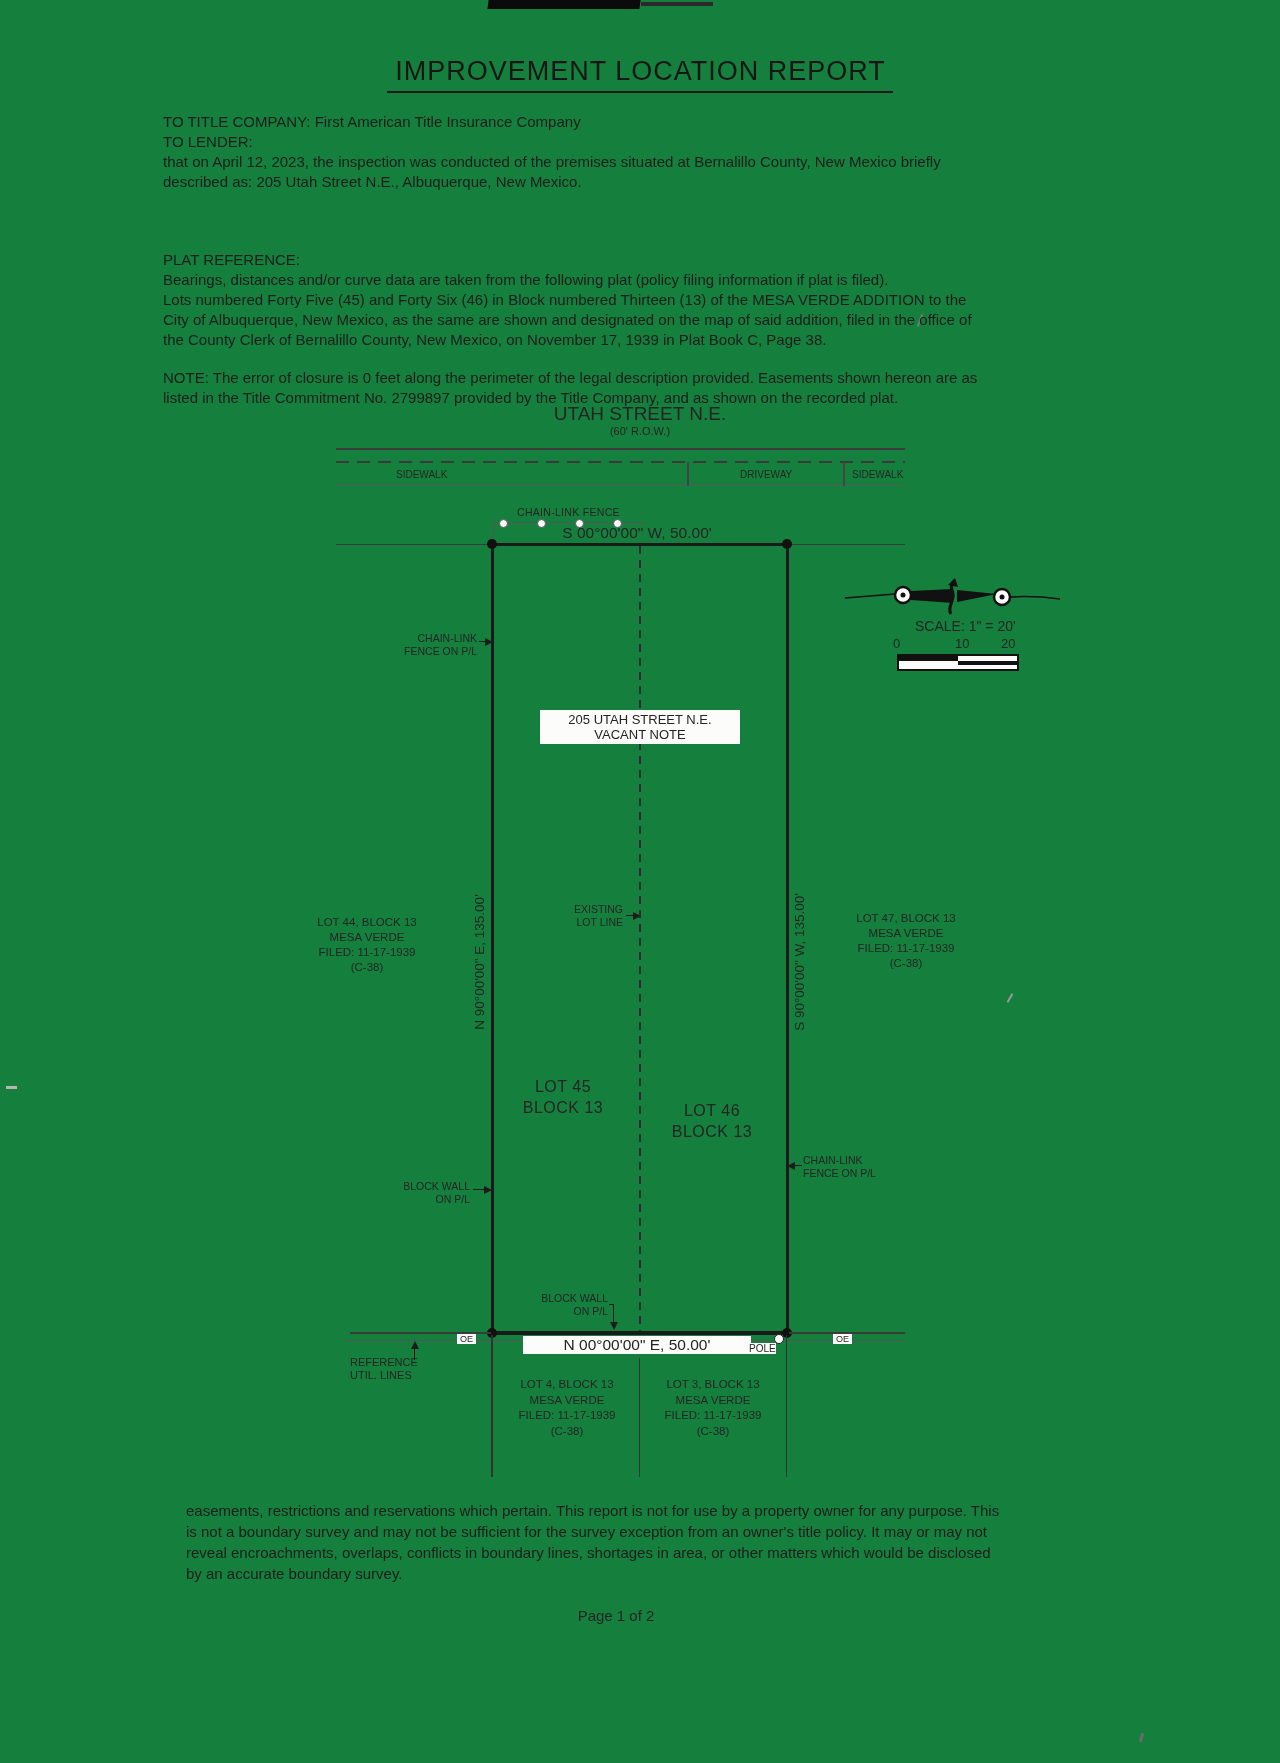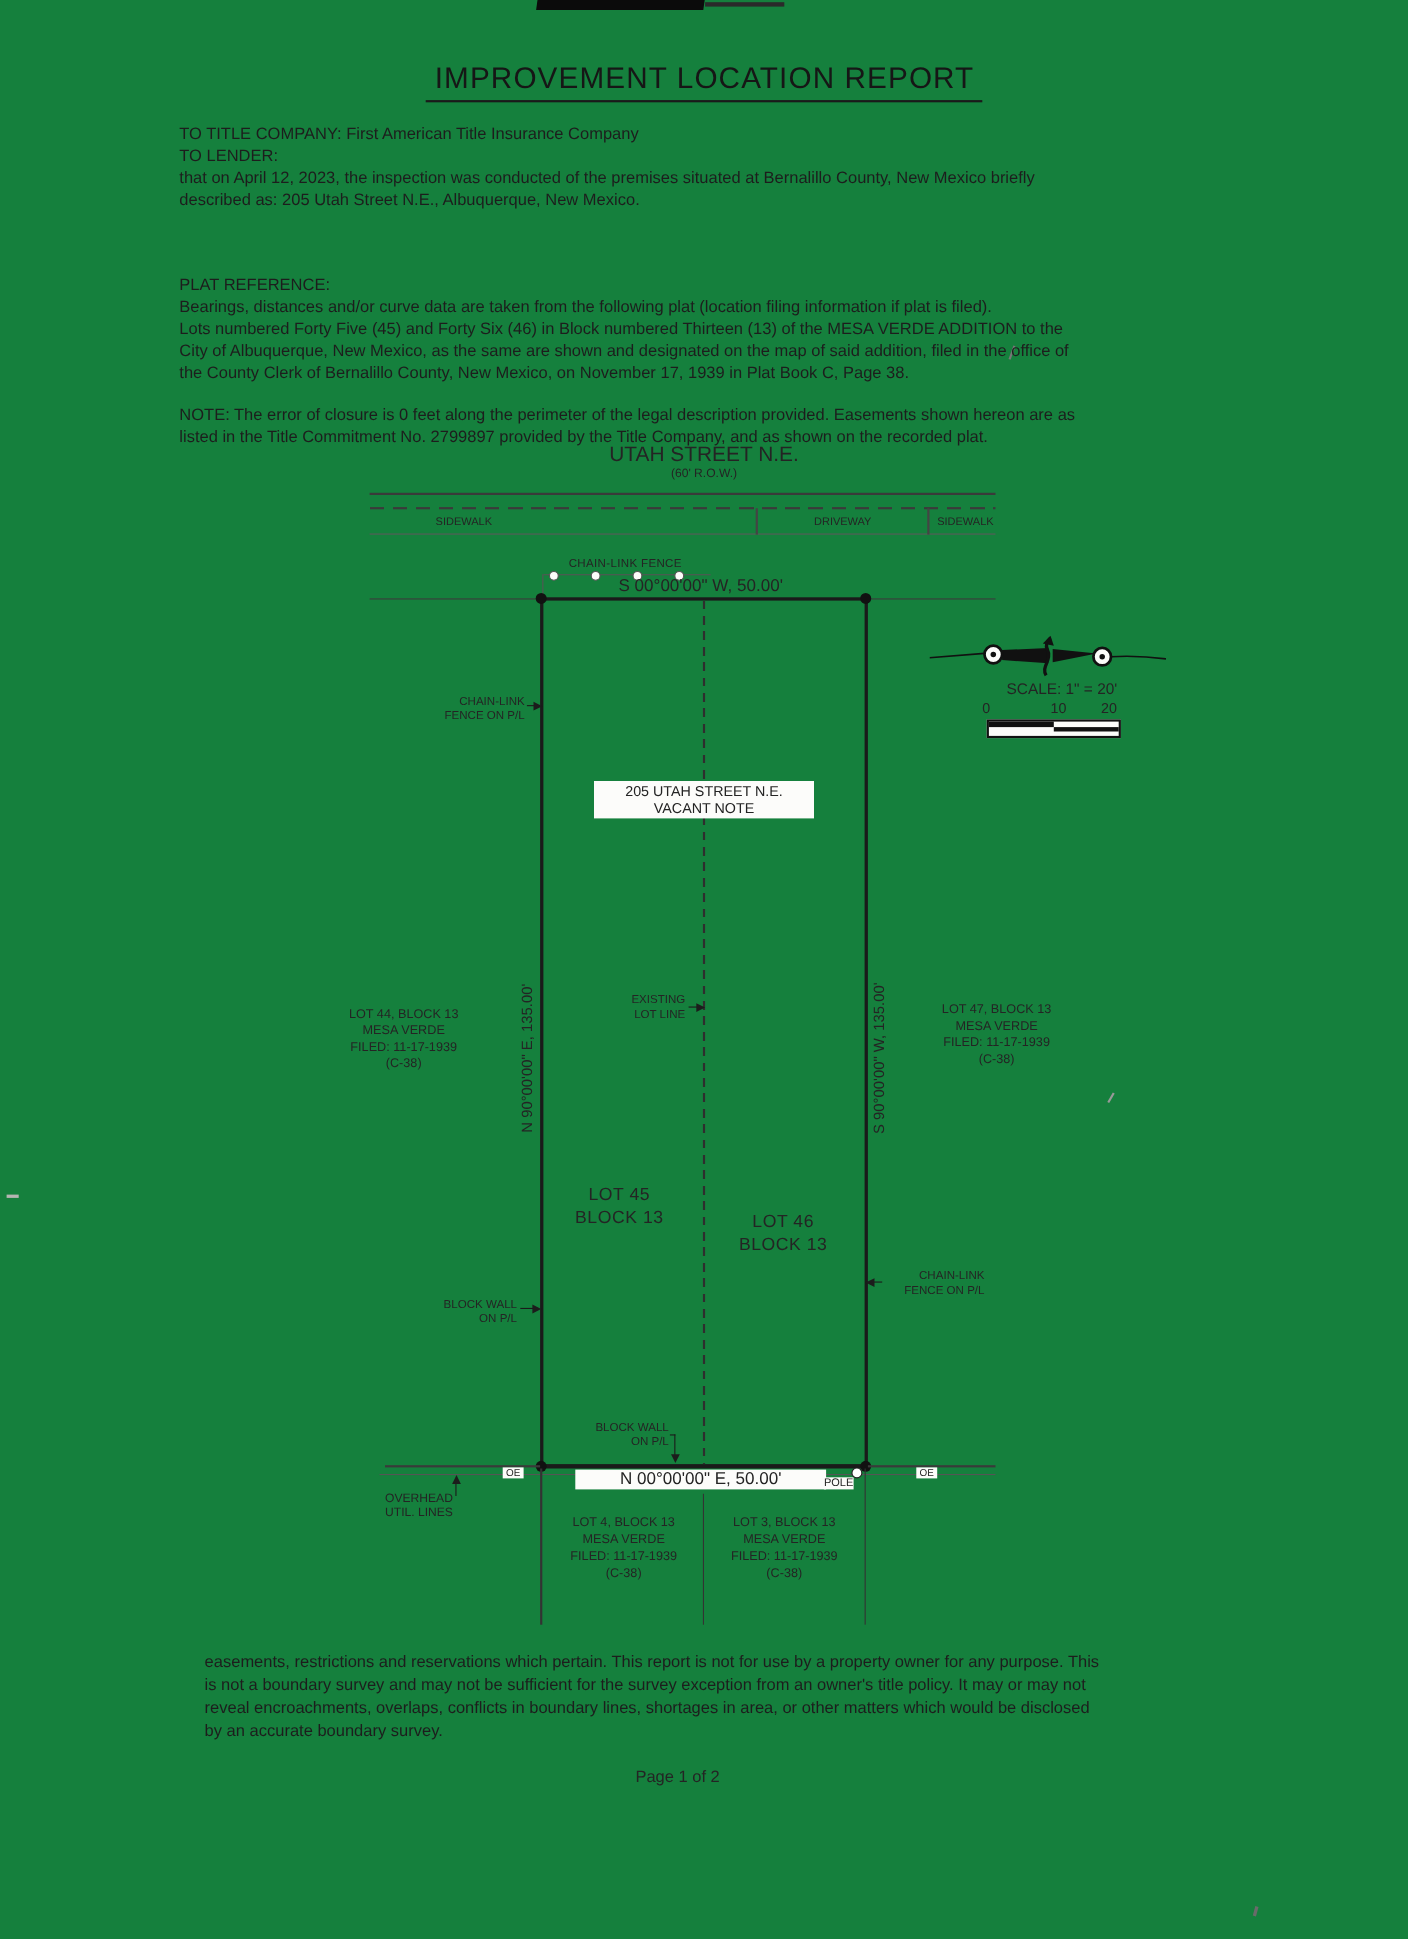--- a/index.html
+++ b/index.html
@@ -1,19 +1,19 @@
 <!DOCTYPE html>
 <html><head>
 <meta charset="utf-8">
 <style>
   html,body{margin:0;padding:0;background:#e8e8e6;}
   .page{position:relative;width:1280px;height:1763px;background:#15803d;margin:0 auto;
         font-family:"Liberation Sans",sans-serif;color:#1f1f1f;overflow:hidden;}
   .abs{position:absolute;}
-  .lbl{position:absolute;white-space:nowrap;color:#242424;text-align:right;}
+  .lbl{position:absolute;white-space:nowrap;color:#242424;}
   .ctr{text-align:center;}
   .rgt{text-align:right;}
   .ln{position:absolute;background:#1a1a1a;}
   .thin{background:#3a3a3a;}
   .dot{position:absolute;width:10px;height:10px;border-radius:50%;background:#111;}
   .post{position:absolute;width:7px;height:7px;border-radius:50%;border:1.4px solid #555;background:#fcfcfa;}
   .arr-r{position:absolute;width:0;height:0;border-top:4px solid transparent;border-bottom:4px solid transparent;border-left:8px solid #1c1c1c;}
   .arr-l{position:absolute;width:0;height:0;border-top:4px solid transparent;border-bottom:4px solid transparent;border-right:8px solid #1c1c1c;}
   .arr-u{position:absolute;width:0;height:0;border-left:4px solid transparent;border-right:4px solid transparent;border-bottom:8px solid #1c1c1c;}
   .arr-d{position:absolute;width:0;height:0;border-left:4px solid transparent;border-right:4px solid transparent;border-top:8px solid #1c1c1c;}
@@ -43,21 +43,21 @@
 
   <div class="para" style="left:163px;top:112px;">
     <div>TO TITLE COMPANY: First American Title Insurance Company</div>
     <div>TO LENDER:</div>
     <div>that on April 12, 2023, the inspection was conducted of the premises situated at Bernalillo County, New Mexico briefly</div>
     <div>described as: 205 Utah Street N.E., Albuquerque, New Mexico.</div>
   </div>
 
   <div class="para" style="left:163px;top:250px;">
     <div>PLAT REFERENCE:</div>
-    <div>Bearings, distances and/or curve data are taken from the following plat (location filing information if plat is filed).</div>
+    <div>Bearings, distances and/or curve data are taken from the following plat (policy filing information if plat is filed).</div>
     <div>Lots numbered Forty Five (45) and Forty Six (46) in Block numbered Thirteen (13) of the MESA VERDE ADDITION to the</div>
     <div>City of Albuquerque, New Mexico, as the same are shown and designated on the map of said addition, filed in the office of</div>
     <div>the County Clerk of Bernalillo County, New Mexico, on November 17, 1939 in Plat Book C, Page 38.</div>
   </div>
 
   <div class="para" style="left:163px;top:368px;">
     <div>NOTE: The error of closure is 0 feet along the perimeter of the legal description provided. Easements shown hereon are as</div>
     <div>listed in the Title Commitment No. 2799897 provided by the Title Company, and as shown on the recorded plat.</div>
   </div>
 
@@ -186,21 +186,21 @@
   <div class="ln thin" style="left:789px;top:1332px;width:116px;height:1.5px;"></div>
   <div class="ln" style="left:345px;top:1340px;width:560px;height:1px;background:#555;"></div>
   <div class="lbl whitebg" style="left:457px;top:1334px;font-size:9px;padding:0 3px;">OE</div>
   <div class="lbl whitebg" style="left:833px;top:1334px;font-size:9px;padding:0 3px;">OE</div>
 
   <div class="lbl ctr whitebg" style="left:523px;top:1336px;width:228px;font-size:15.5px;">N 00°00'00" E, 50.00'</div>
   <div class="lbl whitebg" style="left:749px;top:1343px;font-size:10px;">POLE</div>
   <div class="abs" style="left:774px;top:1334px;width:8px;height:8px;border:1.5px solid #222;border-radius:50%;background:#fff;"></div>
 
   <div class="lbl" style="left:350px;top:1356px;font-size:11px;line-height:13px;">
-    <div>OVERHEAD</div>
+    <div>REFERENCE</div>
     <div>UTIL. LINES</div>
   </div>
   <div class="ln" style="left:414px;top:1348px;width:1.2px;height:12px;"></div>
   <div class="arr-u" style="left:410.6px;top:1341px;"></div>
 
   <div class="ln" style="left:491px;top:1335px;width:1.5px;height:142px;background:#333;"></div>
   <div class="ln" style="left:638.5px;top:1358px;width:1.5px;height:119px;background:#333;"></div>
   <div class="ln" style="left:785.5px;top:1335px;width:1.5px;height:142px;background:#333;"></div>
 
   <div class="lbl ctr lotblk" style="left:492px;top:1377px;width:150px;line-height:15.5px;">

